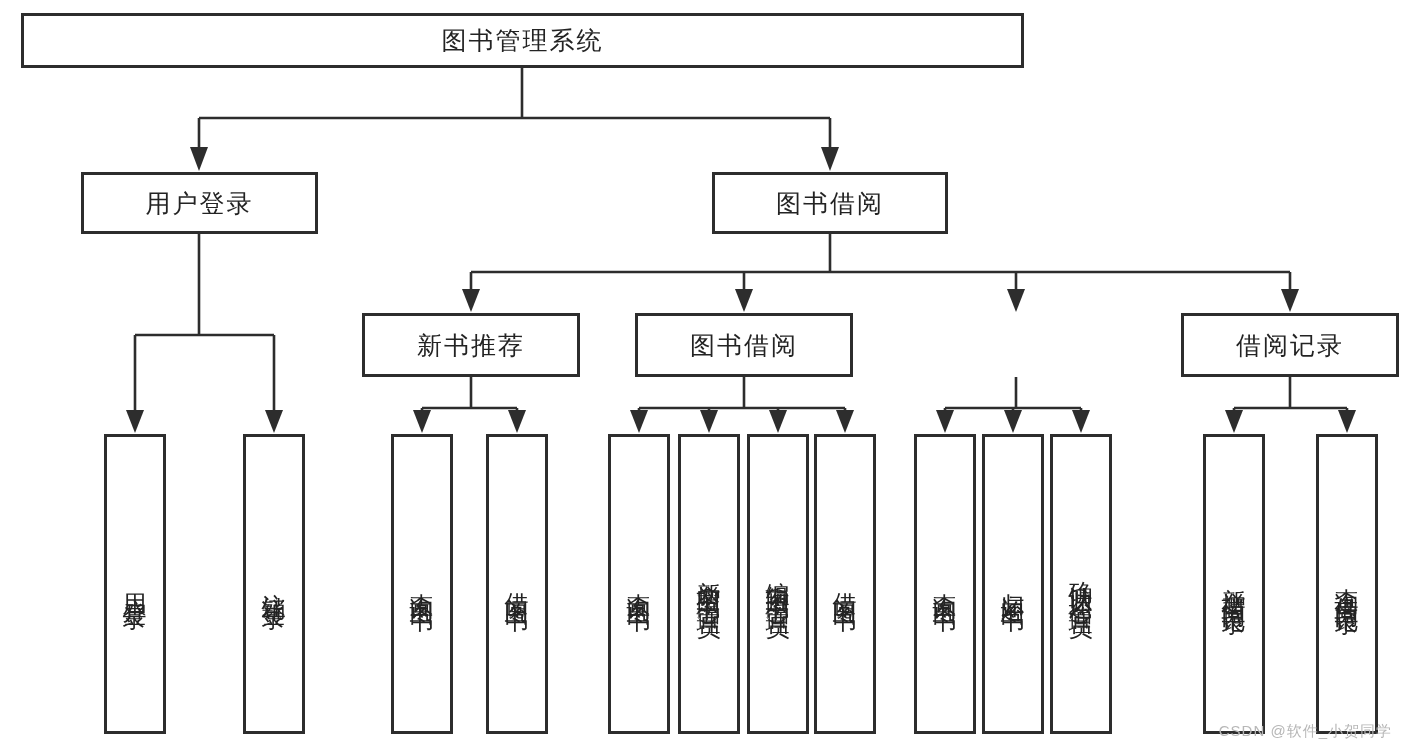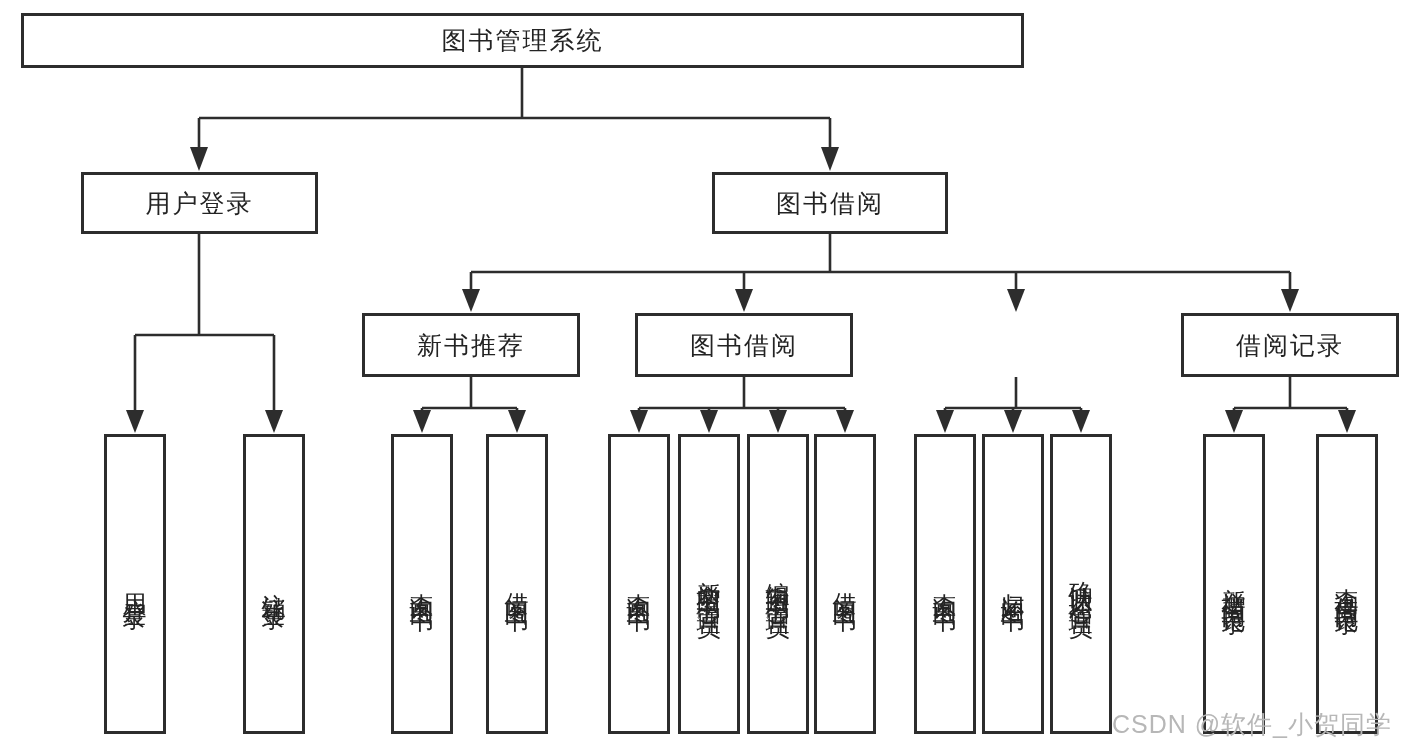--- a/index.html
+++ b/index.html
@@ -34,21 +34,21 @@
   .vbox .v{
     writing-mode:vertical-rl;
     font-size:24px;
     letter-spacing:5px;
     line-height:1.05;
   }
   .watermark{
     position:absolute;
     right:13px;
     bottom:6px;
-    font-size:25px;
+    font-size:15px;
     letter-spacing:1px;
     color:#b7b7b7;
     z-index:5;
     white-space:nowrap;
     text-align:center;
   }
 </style>
 </head>
 <body>
 

